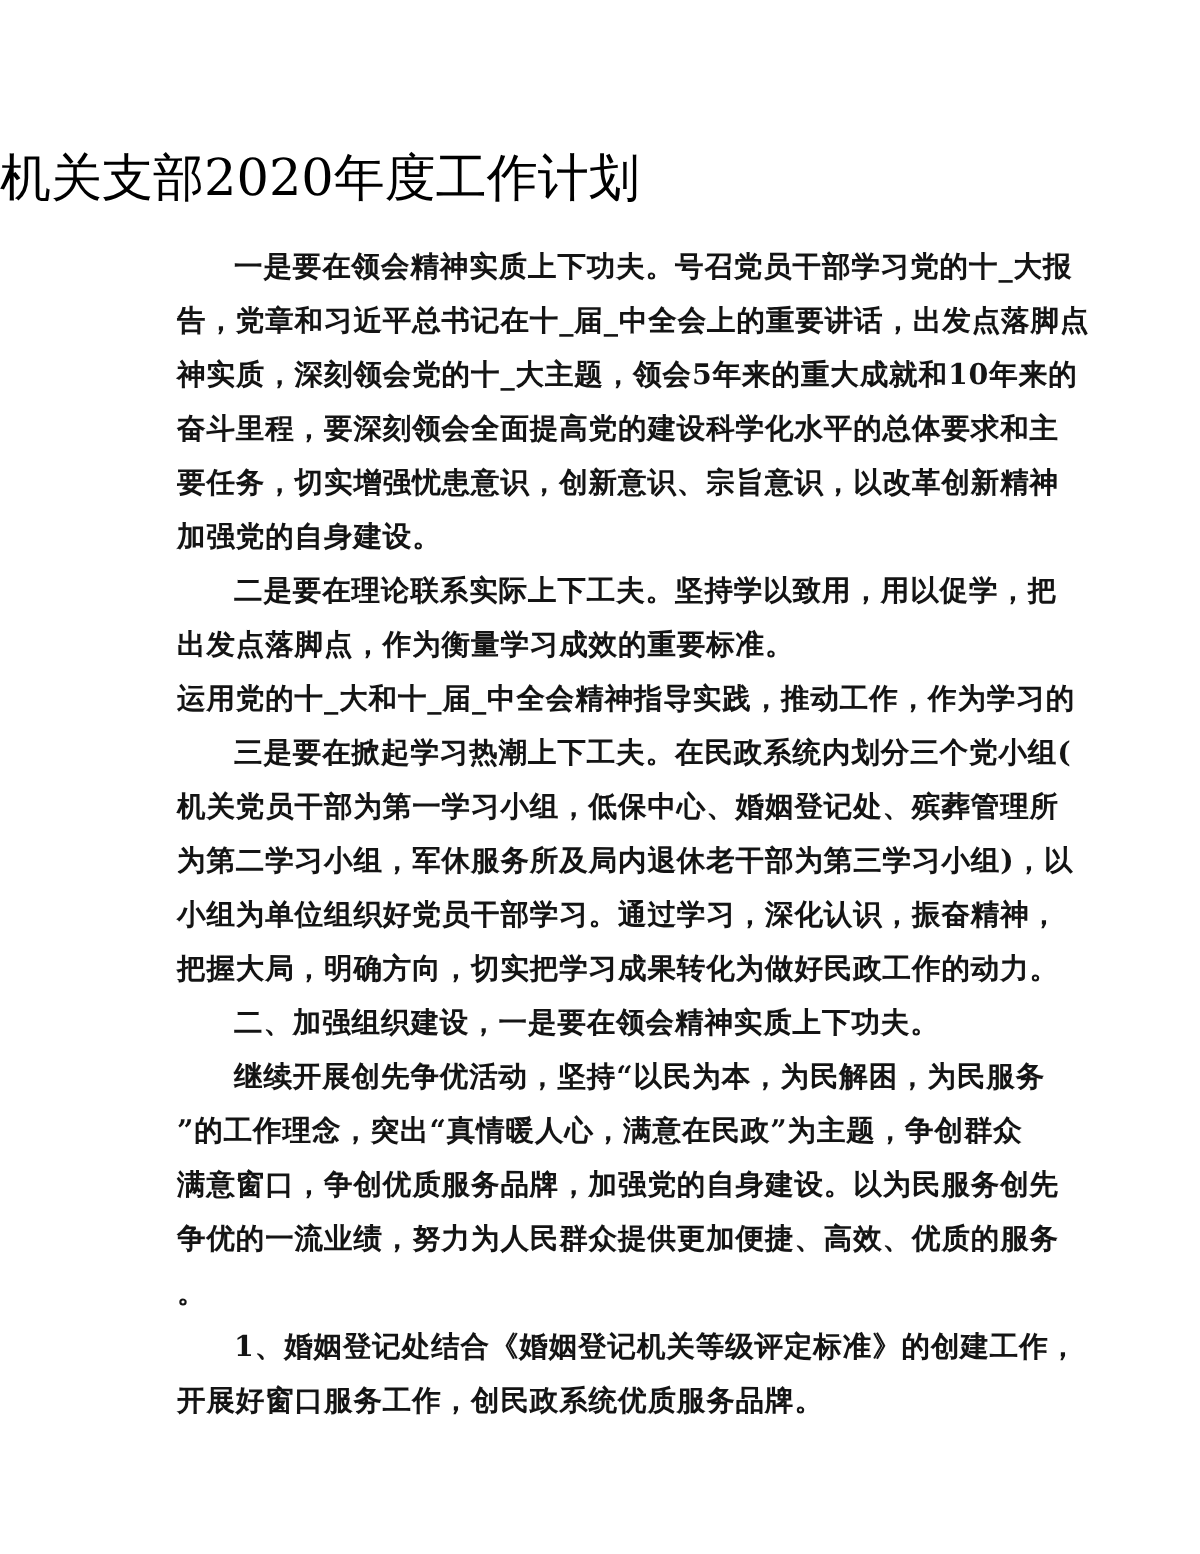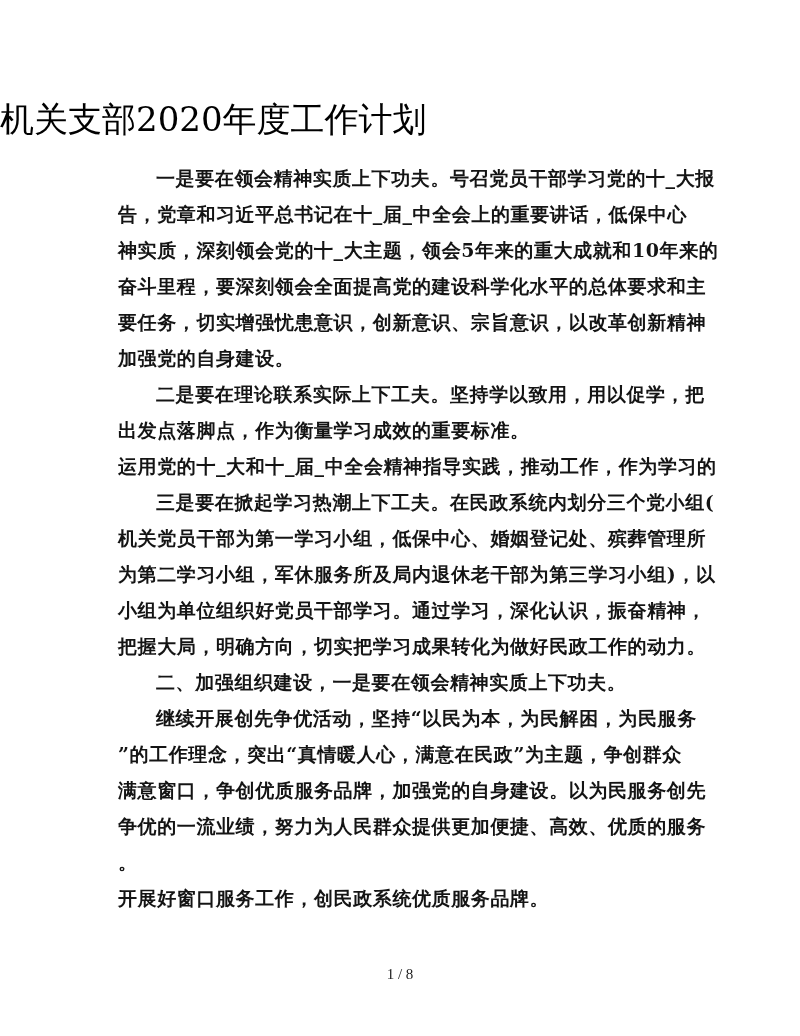--- a/index.html
+++ b/index.html
@@ -31,36 +31,36 @@
     }
   </style>
 </head>
 <body>
 
 <div class="page">
   <div class="title">机关支部2020年度工作计划</div>
 
   <div class="body">
     <div class="line indent">一是要在领会精神实质上下功夫。号召党员干部学习党的十_大报</div>
-    <div class="line">告，党章和习近平总书记在十_届_中全会上的重要讲话，低保中心</div>
+    <div class="line">告，党章和习近平总书记在十_届_中全会上的重要讲话，出发点落脚点</div>
     <div class="line">神实质，深刻领会党的十_大主题，领会5年来的重大成就和10年来的</div>
     <div class="line">奋斗里程，要深刻领会全面提高党的建设科学化水平的总体要求和主</div>
     <div class="line">要任务，切实增强忧患意识，创新意识、宗旨意识，以改革创新精神</div>
     <div class="line">加强党的自身建设。</div>
     <div class="line indent">二是要在理论联系实际上下工夫。坚持学以致用，用以促学，把</div>
     <div class="line">出发点落脚点，作为衡量学习成效的重要标准。</div>
     <div class="line">运用党的十_大和十_届_中全会精神指导实践，推动工作，作为学习的</div>
     <div class="line indent">三是要在掀起学习热潮上下工夫。在民政系统内划分三个党小组(</div>
     <div class="line">机关党员干部为第一学习小组，低保中心、婚姻登记处、殡葬管理所</div>
     <div class="line">为第二学习小组，军休服务所及局内退休老干部为第三学习小组)，以</div>
     <div class="line">小组为单位组织好党员干部学习。通过学习，深化认识，振奋精神，</div>
     <div class="line">把握大局，明确方向，切实把学习成果转化为做好民政工作的动力。</div>
     <div class="line indent">二、加强组织建设，一是要在领会精神实质上下功夫。</div>
     <div class="line indent">继续开展创先争优活动，坚持“以民为本，为民解困，为民服务</div>
     <div class="line">”的工作理念，突出“真情暖人心，满意在民政”为主题，争创群众</div>
     <div class="line">满意窗口，争创优质服务品牌，加强党的自身建设。以为民服务创先</div>
     <div class="line">争优的一流业绩，努力为人民群众提供更加便捷、高效、优质的服务</div>
     <div class="line">。</div>
+    <div class="line indent">1、婚姻登记处结合《婚姻登记机关等级评定标准》的创建工作，</div>
     <div class="line">开展好窗口服务工作，创民政系统优质服务品牌。</div>
   </div>
 
-  <div class="footer">1 / 8</div>
 </div>
 
 </body></html>

